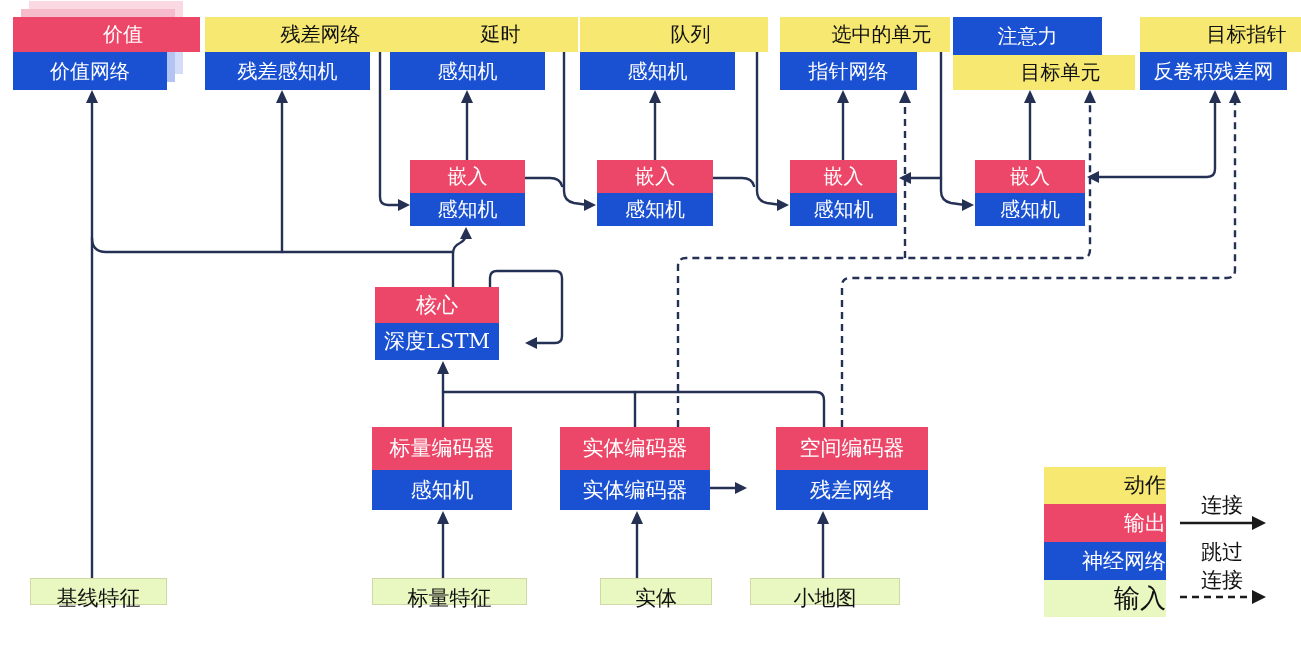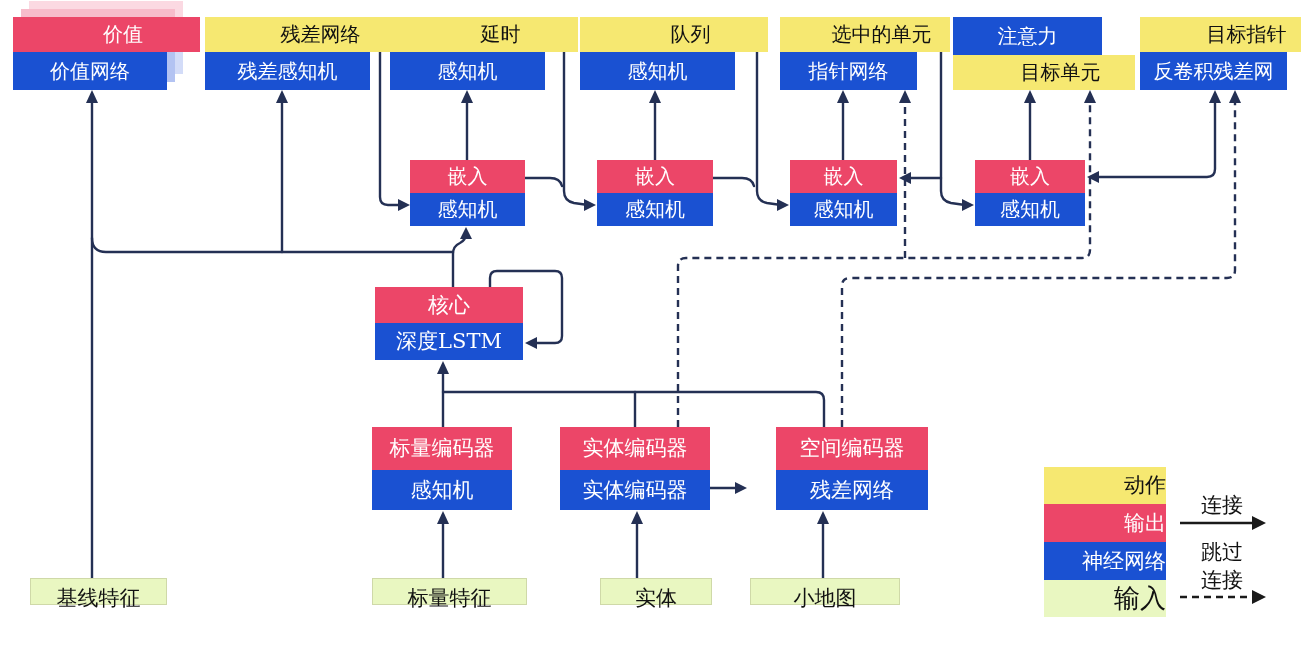--- a/index.html
+++ b/index.html
@@ -164,21 +164,21 @@
   </div>
   <div class="tt embed" style="left:790px;top:160px;width:107px;">
     <span class="sec a red">嵌入</span>
     <span class="sec b blue">感知机</span>
   </div>
   <div class="tt embed" style="left:975px;top:160px;width:110px;">
     <span class="sec a red">嵌入</span>
     <span class="sec b blue">感知机</span>
   </div>
 
-  <div class="tt core" style="left:375px;top:287px;width:148px;">
+  <div class="tt core" style="left:375px;top:287px;width:124px;">
     <span class="sec a red">核心</span>
     <span class="sec b blue">深度LSTM</span>
   </div>
 
   <div class="tt enc" style="left:372px;top:427px;width:140px;">
     <span class="sec a red">标量编码器</span>
     <span class="sec b blue">感知机</span>
   </div>
   <div class="tt enc" style="left:560px;top:427px;width:150px;">
     <span class="sec a red">实体编码器</span>

